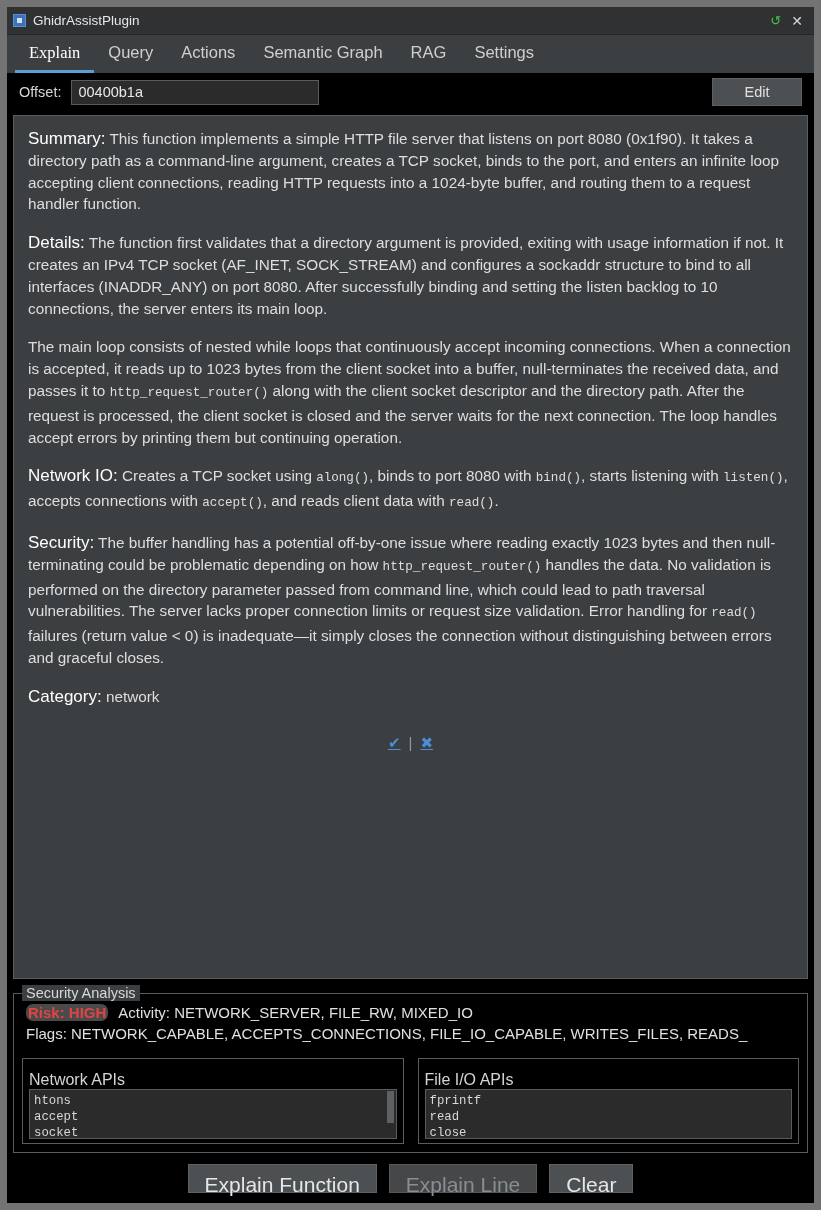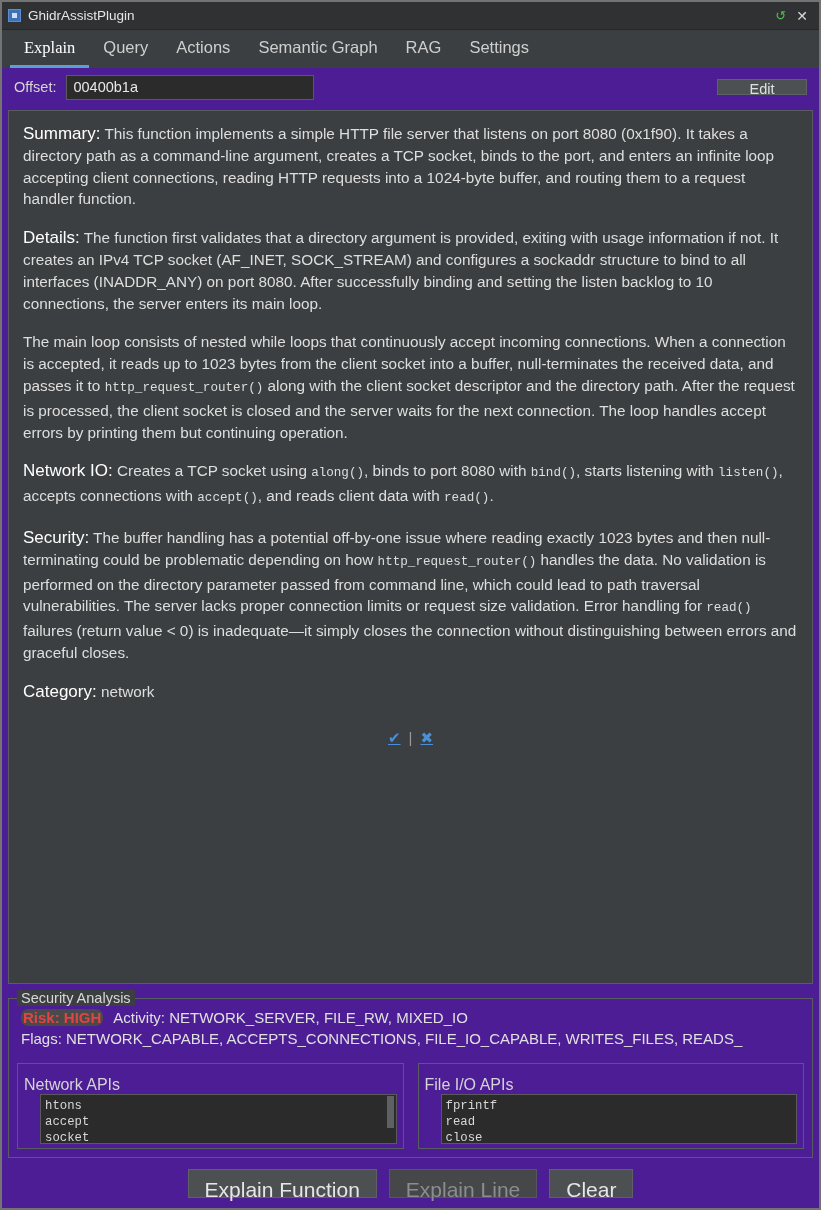--- a/index.html
+++ b/index.html
@@ -12,23 +12,23 @@
     height: 1210px;
     font-family: "Liberation Sans", sans-serif;
     color: #d4d4d4;
     overflow: hidden;
   }
   .window {
     width: 821px;
     height: 1210px;
     display: flex;
     flex-direction: column;
-    background: #4c1d95;
-    box-sizing: border-box;
-    border: 2px solid #737373;
+    background: #000000;
+    box-sizing: border-box;
+    border: 7px solid #737373;
   }
 
   
   .titlebar {
     height: 27px;
     background: #2f3133;
     display: flex;
     align-items: center;
     padding: 0 6px;
     flex: none;
@@ -112,21 +112,21 @@
     color: #e8e8e8;
     font-size: 14.5px;
     font-family: "Liberation Sans", sans-serif;
     padding: 0 6px;
     box-sizing: border-box;
     outline: none;
   }
   .edit-btn {
     margin-left: auto;
     width: 90px;
-    height: 16px;
+    height: 28px;
     background: #4c5052;
     border: 1px solid #5e6264;
     color: #e0e0e0;
     font-size: 14.5px;
     font-family: "Liberation Sans", sans-serif;
     cursor: default;
   }
 
   
   .explain-panel {
@@ -220,21 +220,20 @@
     min-width: 0;
   }
   .api-list {
     background: #2b2b2b;
     border: 1px solid #5a5a5a;
     height: 50px;
     overflow: hidden;
     position: relative;
     padding: 3px 4px;
     box-sizing: border-box;
-    margin-left: 16px;
   }
   .api-list .item {
     font-family: "Liberation Mono", monospace;
     font-size: 12.3px;
     color: #d8d8d8;
     line-height: 16px;
     white-space: nowrap;
   }
   .scrollbar {
     position: absolute;

